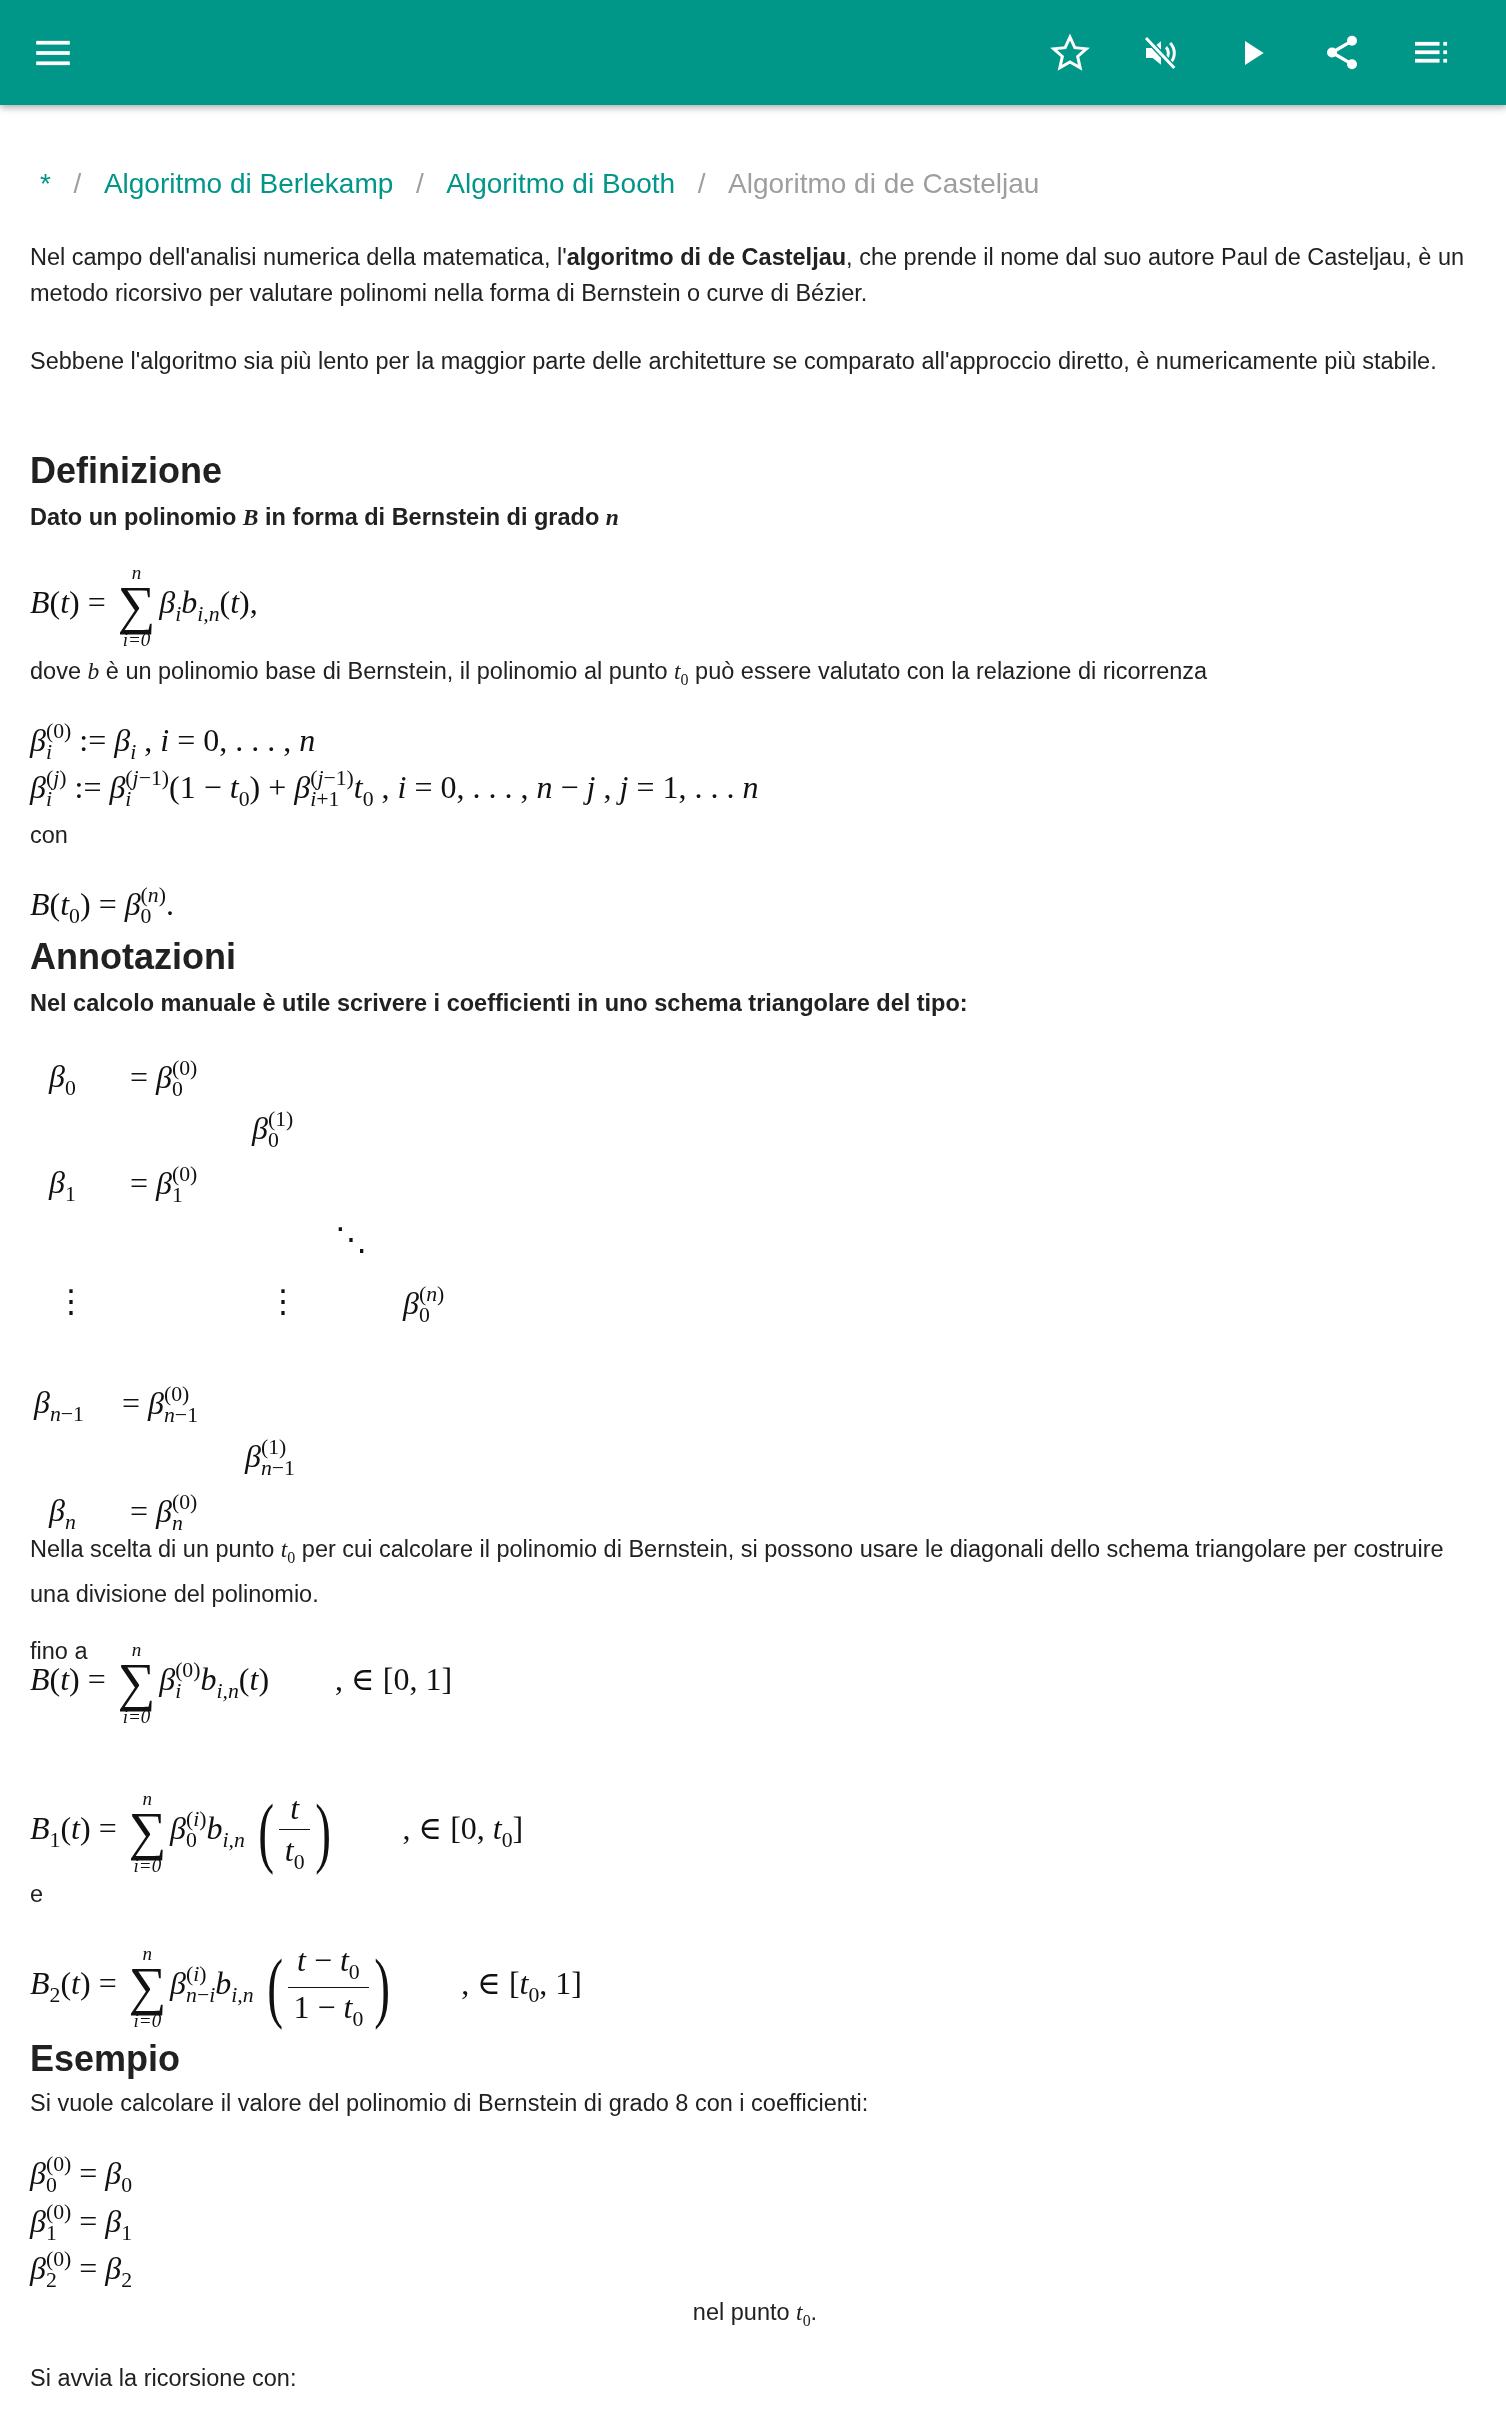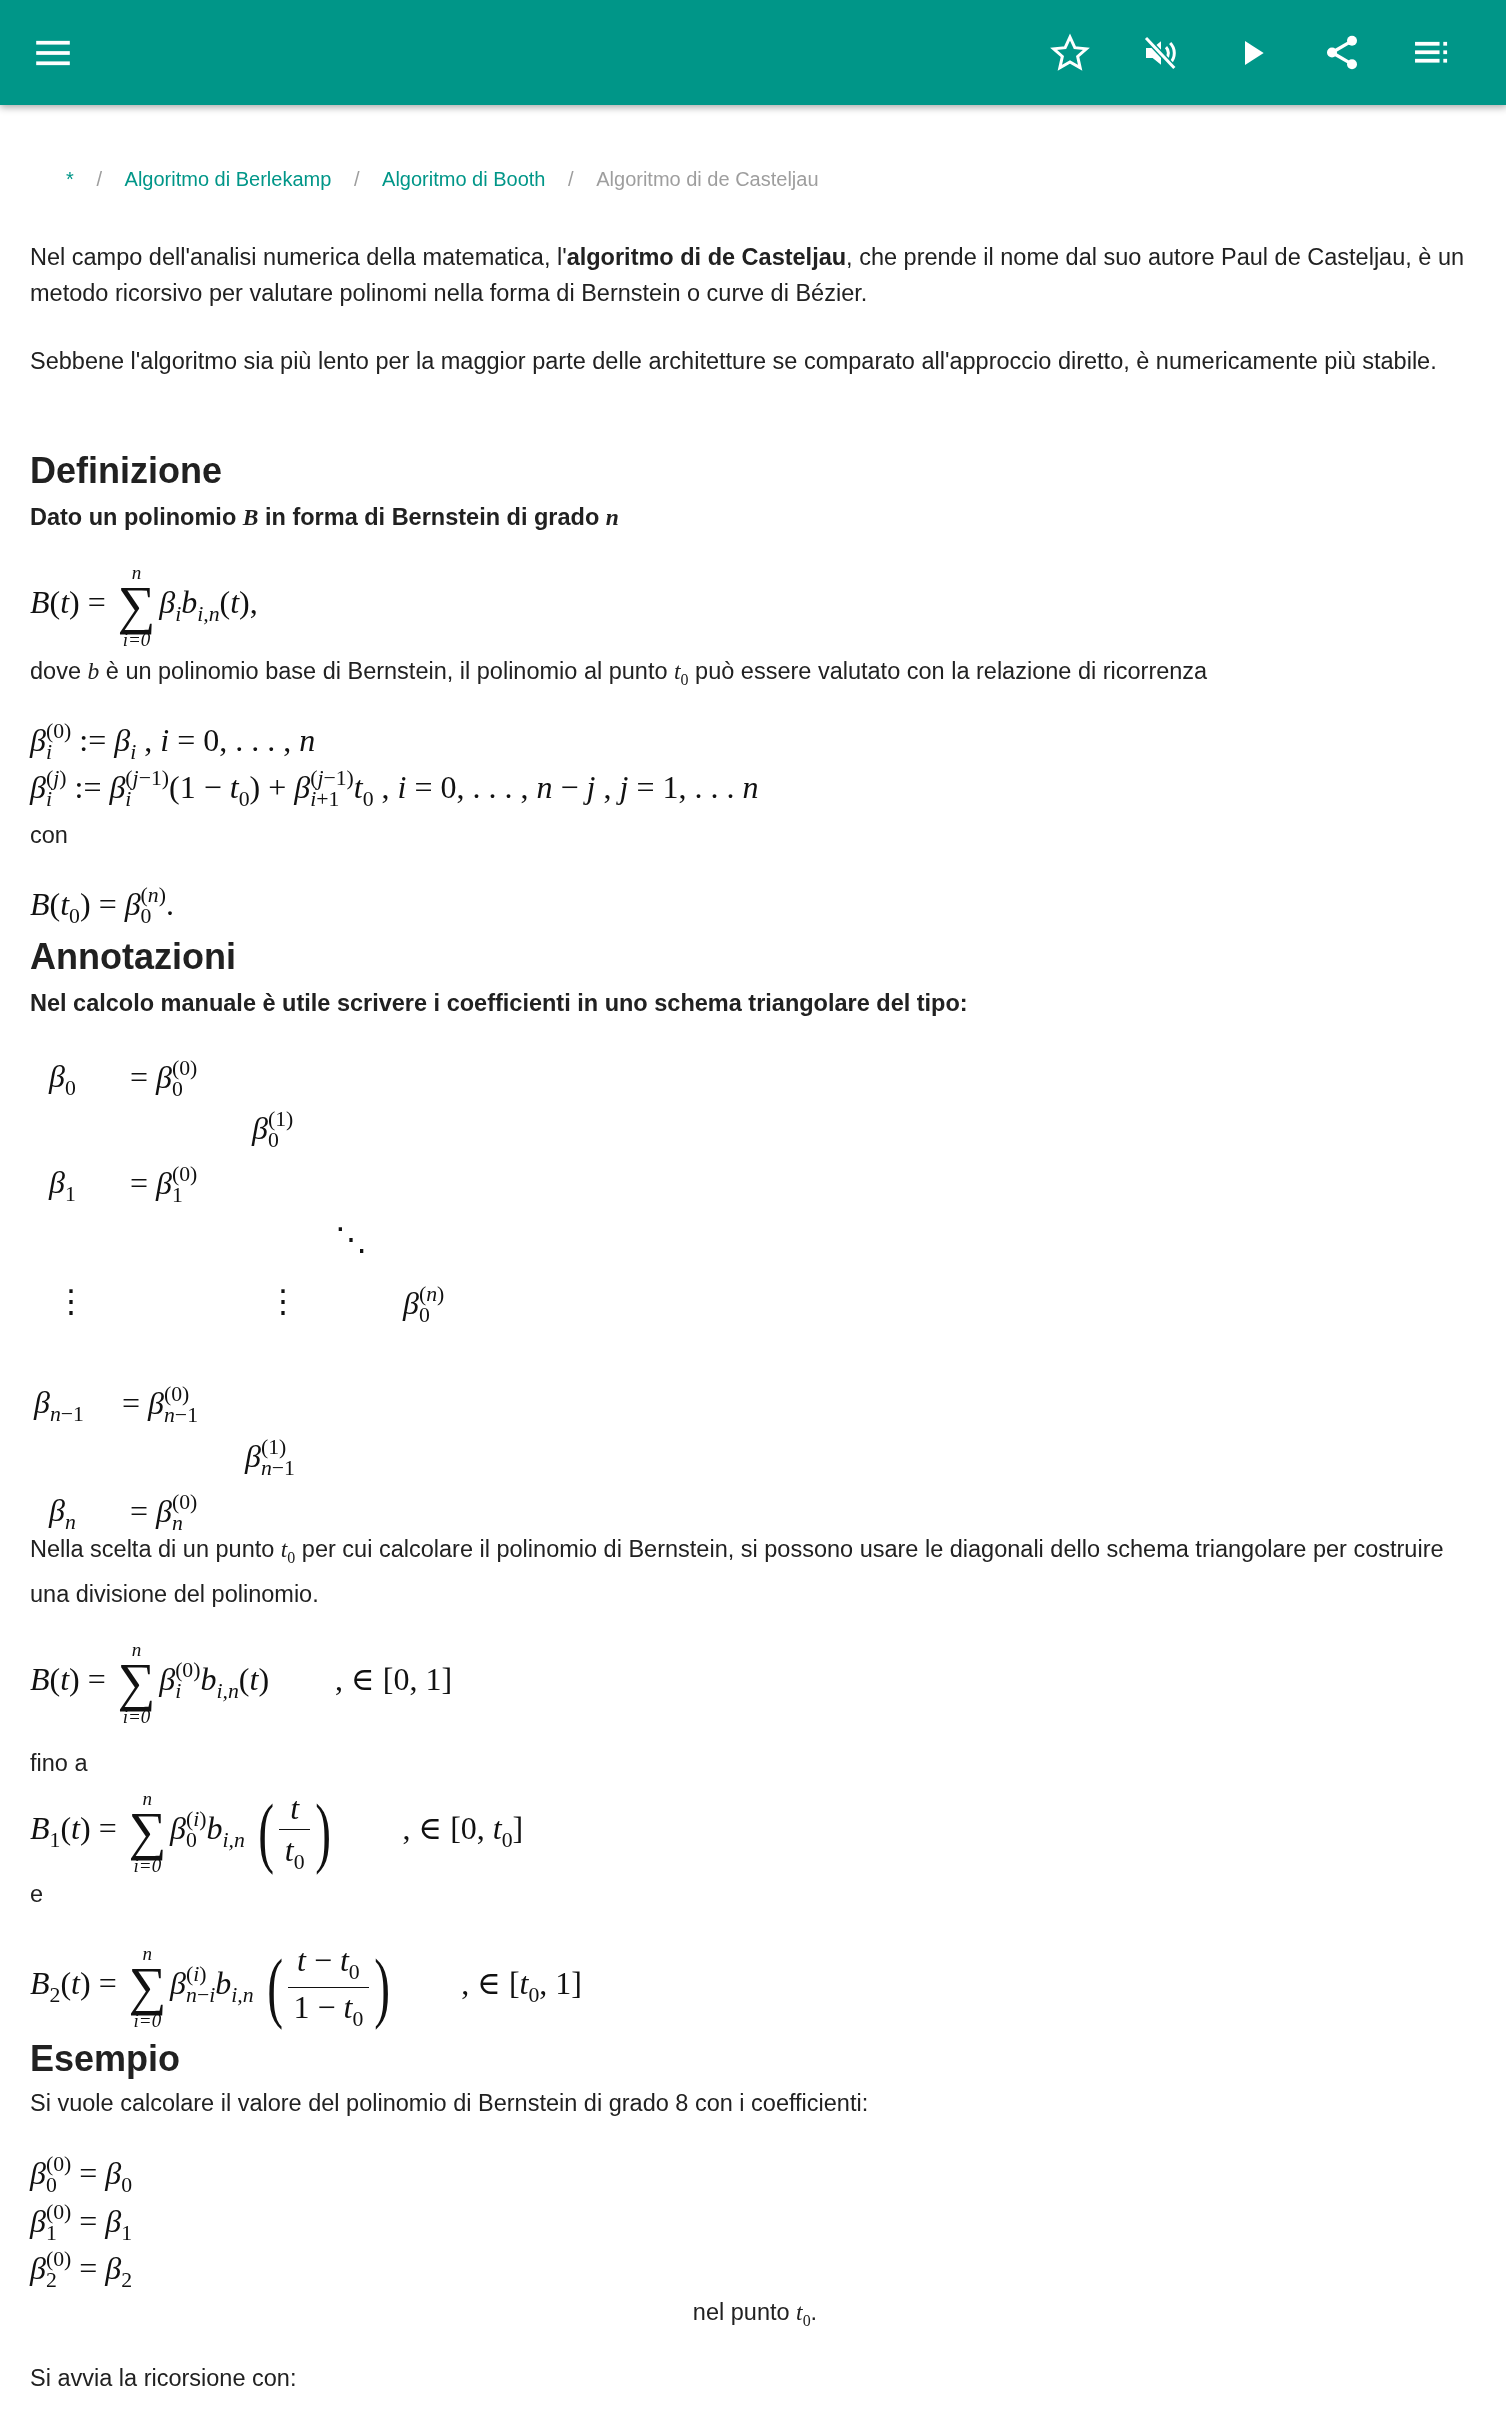--- a/index.html
+++ b/index.html
@@ -10,21 +10,21 @@
   }
   .toolbar {
     position: absolute; left: 0; top: 0; width: 1507px; height: 105px;
     background: #009688;
     box-shadow: 0 2.8px 7.5px rgba(0,0,0,0.35);
     z-index: 2;
   }
   .tb-btn { position: absolute; top: 26px; width: 53px; height: 53px; display: flex; align-items: center; justify-content: center; cursor: pointer; }
   .tb-btn svg { display: block; }
 
-  .crumbs { position: absolute; left: 66px; top: 168px; font-size: 20px; white-space: nowrap; }
+  .crumbs { position: absolute; left: 40px; top: 168px; font-size: 28px; white-space: nowrap; }
   .crumbs span { display: inline-block; }
   .crumb-link { color: #009688; }
   .crumb-sep { color: #9e9e9e; margin: 0 22.6px; }
   .crumb-current { color: #9e9e9e; }
 
   .txt { position: absolute; left: 30px; font-size: 23.5px; line-height: 36px; color: #212121; width: 1450px; }
   .h2 { position: absolute; left: 30px; font-size: 36px; font-weight: bold; color: #212121; }
   .m { font-family: "Liberation Serif", "DejaVu Serif", serif; font-style: italic; }
   .mr { font-family: "Liberation Serif", "DejaVu Serif", serif; font-style: normal; }
   .math { position: absolute; font-family: "Liberation Serif", "DejaVu Serif", serif; font-size: 32px; color: #111; white-space: nowrap; }
@@ -138,21 +138,21 @@
   <div class="math" style="left:245px; top:1437px;"><i>β</i><span class="ss"><span class="u">(1)</span><span class="d"><i>n</i>−1</span></span></div>
   <div class="math" style="left:49px; top:1492px;"><i>β</i><span class="subi">n</span></div>
   <div class="math" style="left:130px; top:1492px;">= <i>β</i><span class="ss"><span class="u">(0)</span><span class="d"><i>n</i></span></span></div>
 </div>
 
 <div class="txt" style="top:1531px;"><span>Nella scelta di un punto </span><span class="m">t</span><span class="sub mr">0</span><span> per cui calcolare il polinomio di Bernstein, si possono usare le diagonali dello schema triangolare per costruire una divisione del polinomio.</span></div>
 
 <div class="math" style="left:30px; top:1640px;">
   <i>B</i>(<i>t</i>) = <span class="sum"><span class="lim">n</span><span class="sig">∑</span><span class="lim">i=0</span></span><i>β</i><span class="ss"><span class="u">(0)</span><span class="d"><i>i</i></span></span><i>b</i><span class="subi">i,n</span>(<i>t</i>)<span style="display:inline-block;width:66px;"></span>, ∈ [0, 1]
 </div>
-<div class="txt" style="top:1745px;">fino a</div>
+<div class="txt" style="top:1633px;">fino a</div>
 
 <div class="math" style="left:30px; top:1787px;">
   <i>B</i><span class="sub">1</span>(<i>t</i>) = <span class="sum"><span class="lim">n</span><span class="sig">∑</span><span class="lim">i=0</span></span><i>β</i><span class="ss"><span class="u">(<i>i</i>)</span><span class="d">0</span></span><i>b</i><span class="subi">i,n</span> <span class="paren">(</span><span class="frac"><span class="num"><i>t</i></span><span class="den"><i>t</i><span class="sub">0</span></span></span><span class="paren">)</span><span style="display:inline-block;width:66px;"></span>, ∈ [0, <i>t</i><span class="sub">0</span>]
 </div>
 <div class="txt" style="top:1876px;">e</div>
 
 <div class="math" style="left:30px; top:1942px;">
   <i>B</i><span class="sub">2</span>(<i>t</i>) = <span class="sum"><span class="lim">n</span><span class="sig">∑</span><span class="lim">i=0</span></span><i>β</i><span class="ss"><span class="u">(<i>i</i>)</span><span class="d"><i>n</i>−<i>i</i></span></span><i>b</i><span class="subi">i,n</span> <span class="paren">(</span><span class="frac"><span class="num"><i>t</i> − <i>t</i><span class="sub">0</span></span><span class="den">1 − <i>t</i><span class="sub">0</span></span></span><span class="paren">)</span><span style="display:inline-block;width:66px;"></span>, ∈ [<i>t</i><span class="sub">0</span>, 1]
 </div>
 

